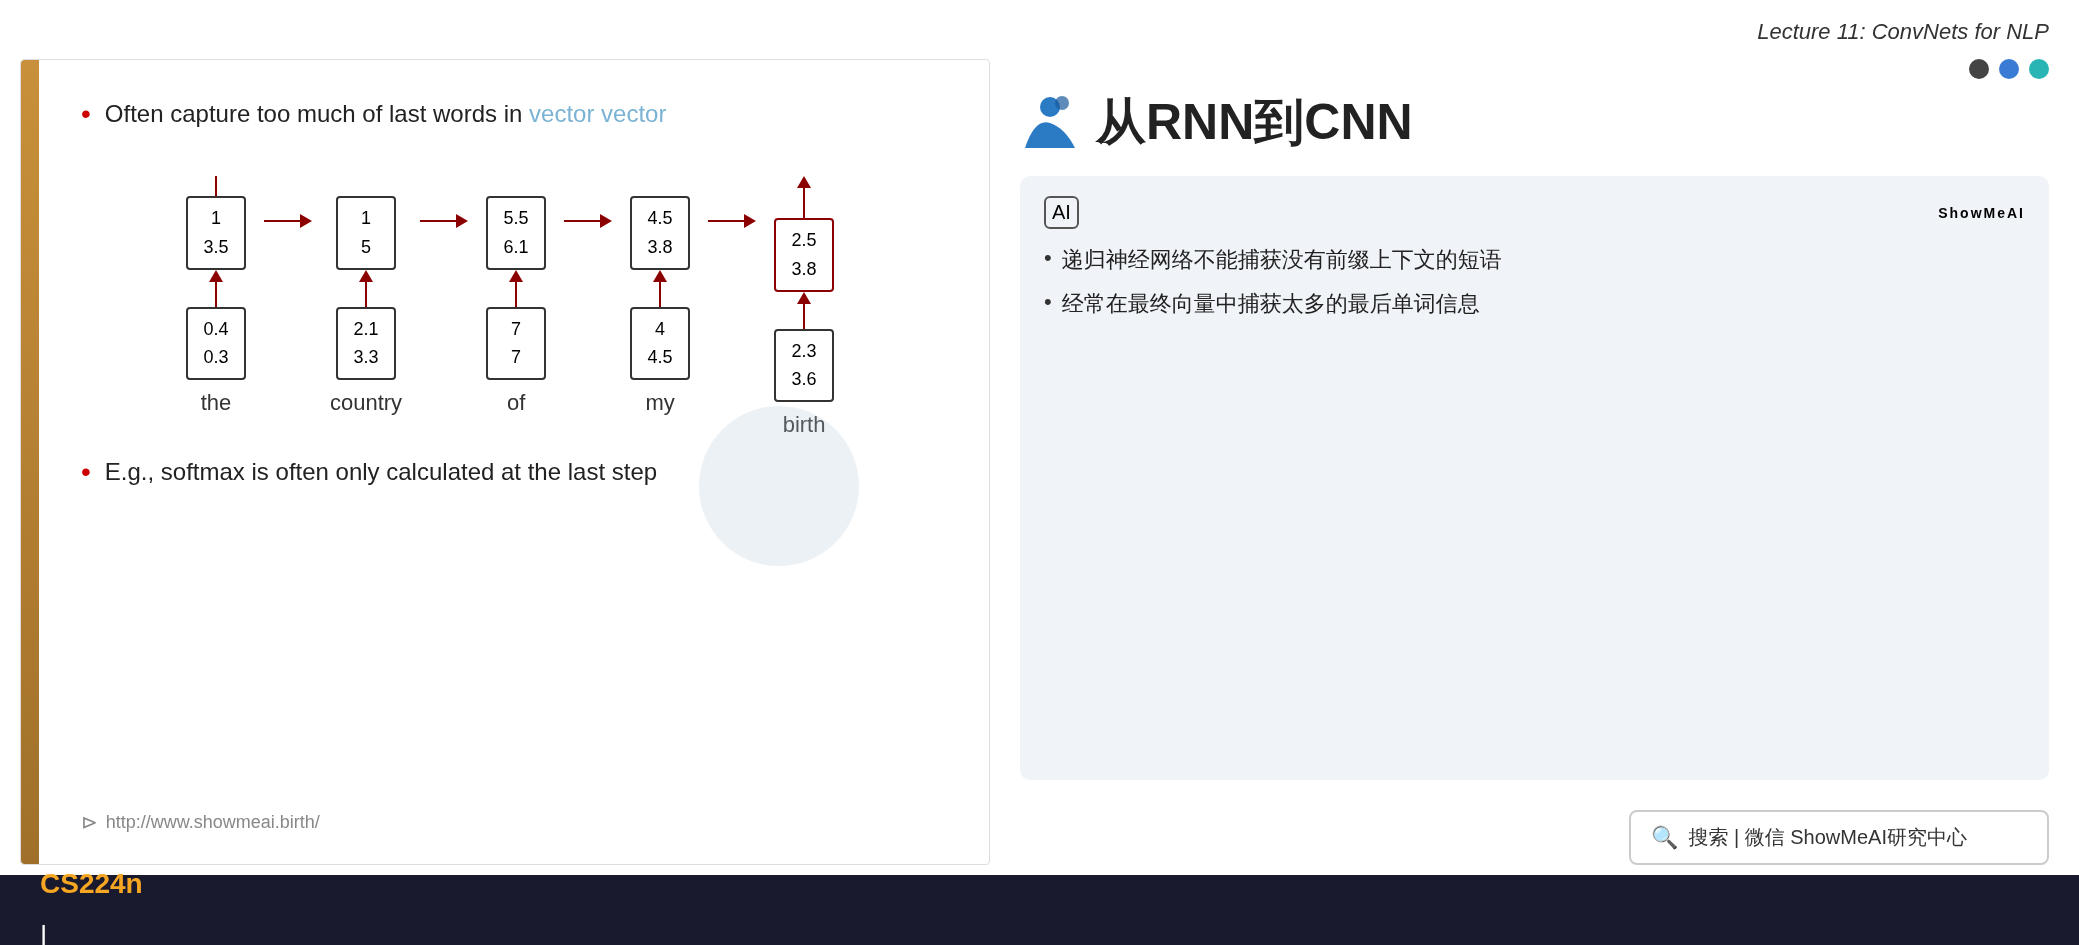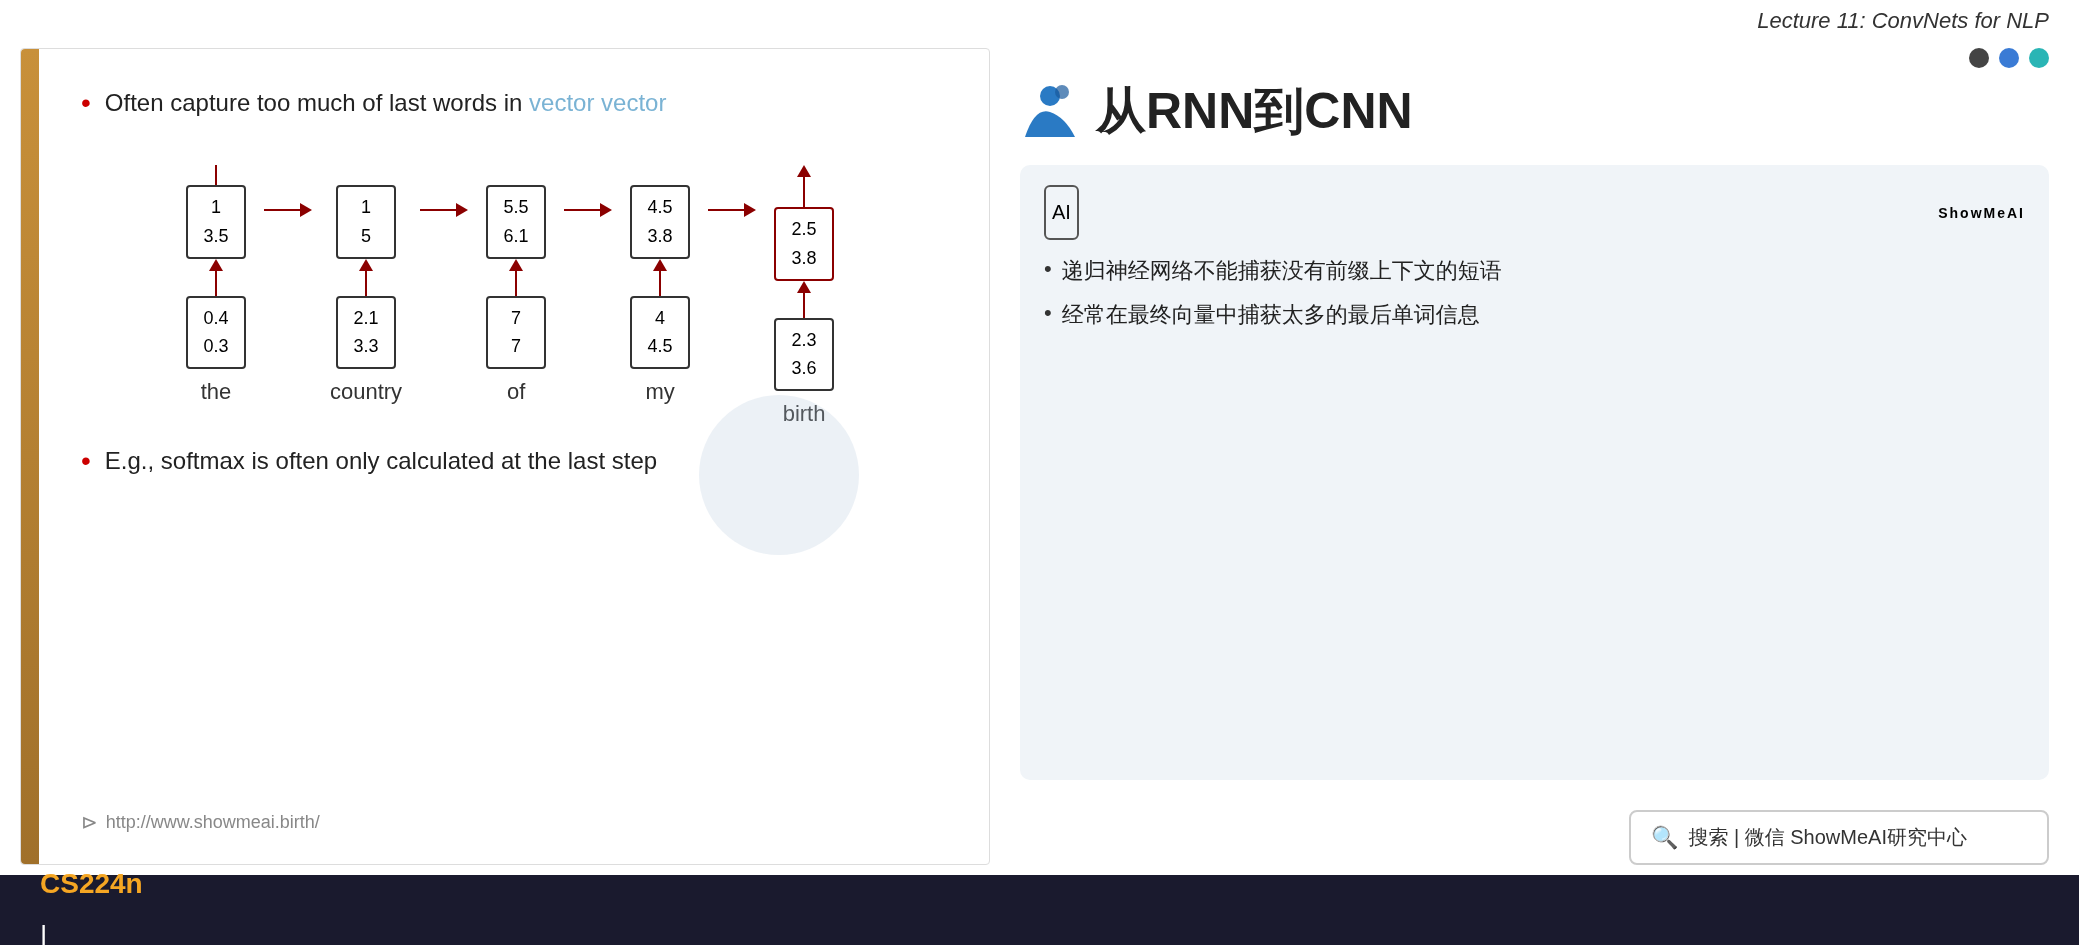--- a/index.html
+++ b/index.html
@@ -10,21 +10,21 @@
       height: 945px;
       overflow: hidden;
       display: flex;
       flex-direction: column;
     }
 
     
     .top-header {
       background: #fff;
       text-align: right;
-      padding: 8px 30px 4px 30px;
+      padding: 19px 30px 4px 30px;
       font-size: 22px;
       color: #333;
       font-style: italic;
     }
 
     
     .main-content {
       display: flex;
       flex: 1;
       overflow: hidden;
@@ -238,21 +238,21 @@
       display: flex;
       justify-content: space-between;
       align-items: center;
       margin-bottom: 16px;
     }
 
     .ai-icon {
       font-size: 20px;
       border: 2px solid #555;
       border-radius: 6px;
-      padding: 14px 6px;
+      padding: 3px 6px;
     }
 
     .showmeai-brand {
       color: #000000;
       font-size: 14px;
       font-weight: bold;
       letter-spacing: 2px;
     }
 
     .chinese-bullet {

